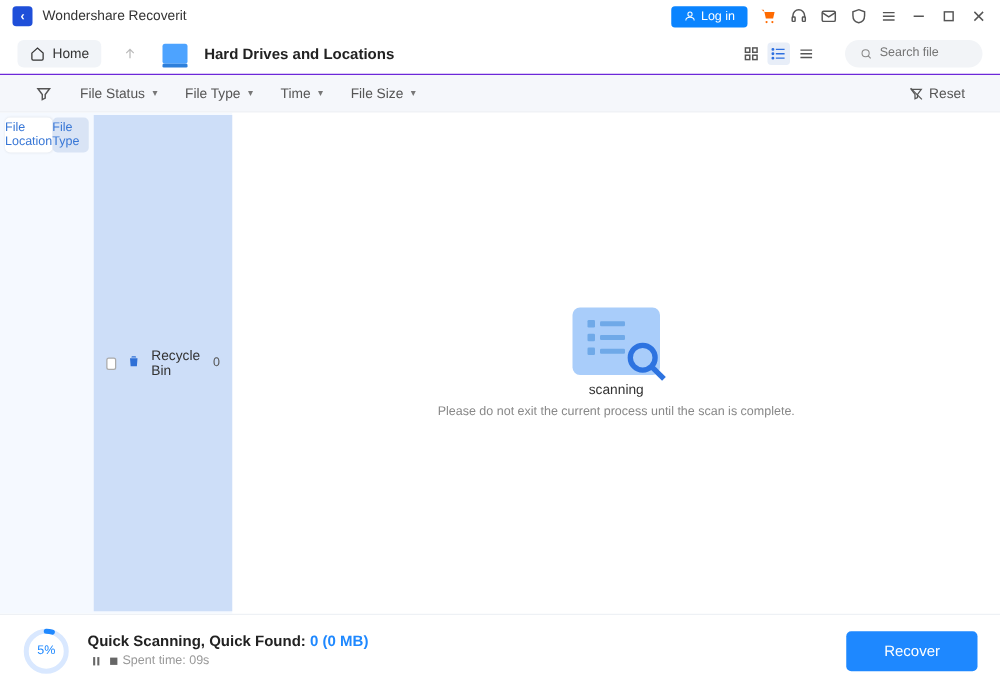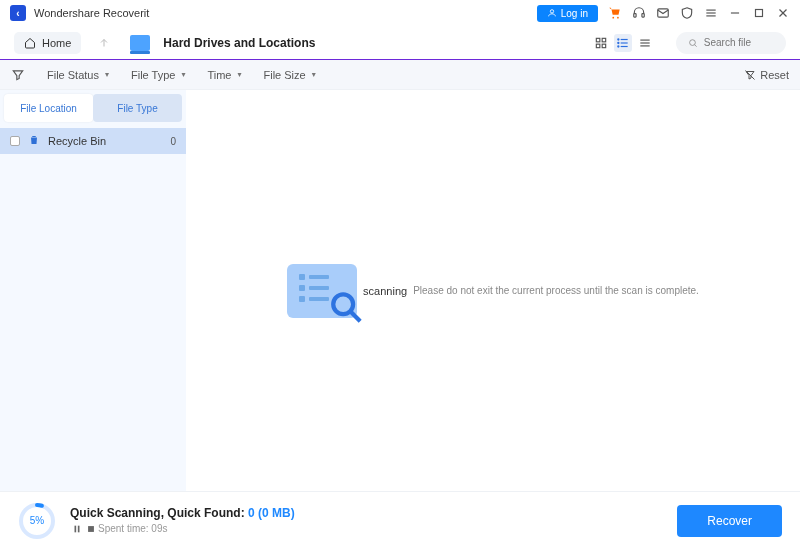--- a/index.html
+++ b/index.html
@@ -16,34 +16,34 @@
 .nav-icon { width: 26px; height: 26px; display: flex; align-items: center; justify-content: center; border-radius: 5px; color: #999; }
 .drive-icon { width: 20px; height: 16px; background: #4da3ff; border-radius: 2px; position: relative; }
 .drive-icon::after { content: ''; position: absolute; bottom: -3px; left: 0; width: 20px; height: 3px; background: #2d7fdb; border-radius: 1px; }
 .nav-title { font-weight: 600; font-size: 12px; color: #222; }
 .nav-spacer { flex: 1; }
 .view-btns { display: flex; gap: 4px; margin-right: 12px; }
 .view-btn { width: 18px; height: 18px; display: flex; align-items: center; justify-content: center; cursor: pointer; color: #555; border-radius: 3px; }
 .view-btn.active { background: #e8eef8; color: #2d6fe0; }
 .search-pill { background: #f2f4f7; border-radius: 14px; padding: 5px 12px; display: flex; align-items: center; gap: 6px; width: 110px; }
 .search-pill input { border: none; background: transparent; outline: none; font-size: 10px; width: 100%; color: #333; }
-.filterbar { height: 30px; background: #f5f7fb; display: flex; align-items: center; padding: 0 11px; gap: 22px; border-bottom: 1px solid #eef1f5; }
+.filterbar { height: 30px; background: #f5f7fb; display: flex; align-items: center; padding: 0 28px; gap: 22px; border-bottom: 1px solid #eef1f5; }
 .filter-item { display: flex; align-items: center; gap: 4px; font-size: 11px; color: #555; cursor: pointer; }
 .filter-spacer { flex: 1; }
 .main { flex: 1; display: flex; overflow: hidden; }
-.sidebar { width: 186px; background: #f5f9ff; display: flex; flex-direction: column; }
+.sidebar { width: 186px; background: #f5f9ff; display: flex; flex-direction: row; }
 .sb-tabs { display: flex; height: 28px; margin: 4px; }
 .sb-tab { flex: 1; display: flex; align-items: center; justify-content: center; font-size: 10px; cursor: pointer; border-radius: 4px; }
 .sb-tab.active { background: #fff; font-weight: 500; color: #3877d6; box-shadow: 0 0 2px rgba(0,0,0,0.08); }
 .sb-tab:not(.active) { background: #d9e4f5; color: #3877d6; }
 .sb-item { display: flex; align-items: center; gap: 8px; padding: 6px 10px; background: #cddef8; margin: 2px 0; cursor: pointer; }
 .sb-item .cbx { width: 10px; height: 10px; border: 1px solid #aaa; border-radius: 2px; background: #fff; }
 .sb-item .bin-icon { color: #2f70d6; }
 .sb-item .count { margin-left: auto; font-size: 10px; color: #555; }
-.content { flex: 1; display: flex; flex-direction: row; align-items: center; justify-content: center; background: #fff; gap: 6px; }
+.content { flex: 1; display: flex; flex-direction: column; align-items: center; justify-content: center; background: #fff; gap: 6px; }
 .scan-illus { width: 70px; height: 54px; background: #a9cdfa; border-radius: 6px; position: relative; display: flex; align-items: center; justify-content: center; }
 .scan-illus .lines { position: absolute; left: 12px; top: 10px; display: flex; flex-direction: column; gap: 5px; }
 .scan-illus .lines span { display: flex; align-items: center; gap: 4px; }
 .scan-illus .lines span::before { content: ''; width: 6px; height: 6px; background: #6fa9e8; border-radius: 1px; }
 .scan-illus .lines span::after { content: ''; width: 20px; height: 4px; background: #6fa9e8; border-radius: 1px; }
 .scan-illus .mag { position: absolute; right: -6px; bottom: -6px; }
 .scan-title { font-size: 11px; color: #333; font-weight: 500; }
 .scan-msg { font-size: 10px; color: #888; }
 .footer { height: 58px; border-top: 1px solid #eef1f5; display: flex; align-items: center; padding: 0 18px; gap: 14px; background: #fff; }
 .progress-ring { position: relative; width: 38px; height: 38px; }

